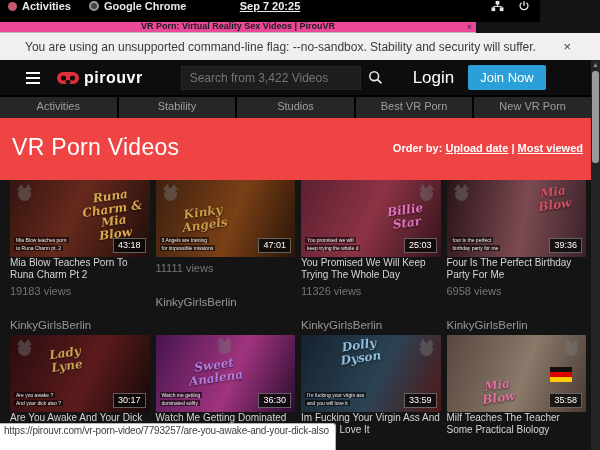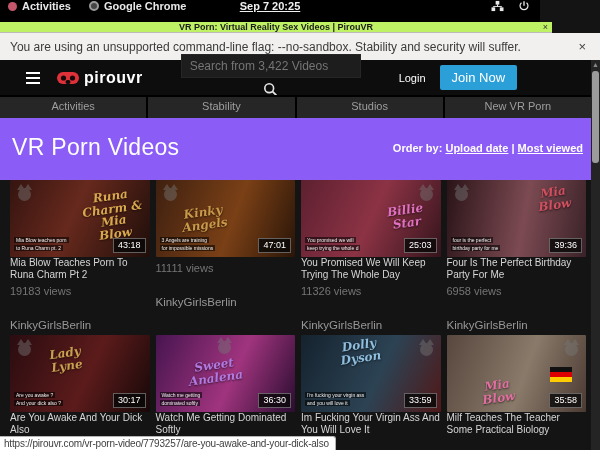--- a/index.html
+++ b/index.html
@@ -10,52 +10,52 @@
   .gnome-bar { position:absolute; top:0; left:0; width:540px; height:22px; background:#000; color:#eee;
     display:flex; align-items:flex-start; font-size:11px; }
   .gnome-left { display:flex; align-items:center; gap:18px; padding-left:8px; }
   .gnome-item { display:flex; align-items:center; gap:5px; font-weight:bold; color:#e8e8e8; }
   .act-dot { width:9px; height:9px; border-radius:50%; background:#c4576b; display:inline-block; }
   .chrome-dot { width:10px; height:10px; border-radius:50%; border:2px solid #9a9a9a; background:#444; display:inline-block; }
   .gnome-clock { position:absolute; left:0; right:0; text-align:center; font-weight:bold; color:#f0f0f0;text-decoration:underline; }
   .gnome-right { margin-left:auto; display:flex; align-items:center; gap:14px; padding-right:10px; z-index:2; }
 
   
-  .tab-bar { position:absolute; top:22px; left:0; width:552px; height:11px; background:#bef264;
-    border-bottom:1px solid #bdbbb8; display:flex; align-items:center; }
+  .tab-bar { position:absolute; top:22px; left:0; width:476px; height:11px; background:#ec4899;
+    border-bottom:1px solid #bdbbb8; display:flex; align-items:flex-end; }
   .tab-title { flex:1; text-align:center; font-size:9px; font-weight:bold; color:#1c1c1c; line-height:11px; }
   .tab-close { position:absolute; right:4px; font-size:9px; color:#333; cursor:default; }
 
   
   .warning-bar { position:absolute; top:33px; left:0; width:600px; height:27px; background:#f2f0ee;
-    display:flex; align-items:center; font-size:12px; color:#3b3b3b; padding:0 10px; }
+    display:flex; align-items:center; font-size:12px; color:#3b3b3b; padding:0 25px; }
   .warn-close { margin-left:auto; color:#444; font-size:13px; padding-right:4px; }
 
   
   .site-header { position:absolute; top:60px; left:0; width:600px; height:35px; background:#0d0d0d;
     display:flex; align-items:center; }
   .burger { display:inline-block; margin-left:26px; cursor:pointer; }
   .burger div { width:14px; height:2px; background:#fff; margin:3px 0; }
   .brand { display:flex; align-items:center; gap:4px; margin-left:16px; }
   .brand-name { color:#fff; font-size:16px; font-weight:bold; letter-spacing:.5px;text-align:right; }
-  .search-wrap { display:flex; align-items:center; margin-left:38px;flex-direction:column; }
+  .search-wrap { display:flex; align-items:center; margin-left:38px; }
   .search-input { width:180px; height:24px; background:#1d1d1d; border:1px solid #262626; color:#8a8a8a;
     font-size:12px; padding:0 8px; font-family:"Liberation Sans",sans-serif; outline:none; }
   .search-btn { width:30px; height:24px; background:#0d0d0d; border:none; display:flex; align-items:center; justify-content:center; cursor:pointer; }
-  .login { color:#fff; font-size:11px; margin-left:38px; cursor:pointer;text-align:center; }
+  .login { color:#fff; font-size:17px; margin-left:22px; cursor:pointer;text-align:center; }
   .join-btn { margin-left:14px; background:#2b9fd8; color:#fff; font-size:13px; border:none; padding:5px 12px;
     border-radius:2px; cursor:pointer; font-family:"Liberation Sans",sans-serif; }
 
   
   .nav-bar { position:absolute; top:95px; left:0; width:591px; height:23px; background:#000;
     display:flex; gap:2px; padding-top:2px; }
   .nav-item { flex:1; background:#262626; color:#9e9e9e; font-size:11px; text-align:center; line-height:19px; cursor:pointer; }
 
   
-  .page-head { position:absolute; top:118px; left:0; width:591px; height:62px; background:#8b5cf6; }
+  .page-head { position:absolute; top:118px; left:0; width:591px; height:62px; background:#ef4444; }
   .page-title { position:absolute; left:12px; top:16px; color:#fff; font-size:23px; font-weight:400; letter-spacing:.3px; }
   .order-by { position:absolute; right:8px; top:24px; color:#fff; font-size:11px; font-weight:bold; }
   .order-by a { color:#fff; text-decoration:underline; cursor:pointer; }
 
   
   .grid { position:absolute; left:10px; top:180px; width:576px; display:grid;
     grid-template-columns:repeat(4,1fr); column-gap:6px; row-gap:4px; }
   .card { width:100%; }
   .thumb { position:relative; height:77px; overflow:hidden; border-radius:1px; }
   .duration { position:absolute; right:4px; bottom:4px; background:rgba(8,8,8,.8); border:1px solid rgba(255,255,255,.35);
@@ -88,21 +88,21 @@
   .o3 { color:#e070c0; right:10px; top:24px; width:50px; text-align:center; }
   .o4 { color:#d05060; right:6px; top:6px; width:52px; text-align:center; }
   .o5 { color:#c9a050; left:34px; top:12px; width:44px; text-align:center; }
   .o6 { color:#b07ae0; left:28px; top:24px; width:62px; text-align:center; }
   .o7 { color:#8fbede; left:30px; top:4px; width:58px; text-align:center; }
   .o8 { color:#e070a0; left:22px; bottom:8px; width:58px; text-align:center; }
   .w-tl { left:8px; top:8px; } .w-tr { right:8px; top:8px; } .w-tc { left:50%; top:6px; margin-left:-7px; }
 
   
   .status-bubble { position:absolute; left:0; bottom:0; background:#fff; border:1px solid #b5b5b5; border-left:none; border-bottom:none;
-    border-top-right-radius:3px; color:#3f3f3f; font-size:10px; letter-spacing:-.2px; padding:1px 6px 1px 4px; z-index:5; }
+    border-top-right-radius:3px; color:#3f3f3f; font-size:10px; letter-spacing:-.2px; padding:1px 6px 14px 4px; z-index:5; }
 
   
   .scrollbar { position:absolute; right:0; top:60px; bottom:0; width:9px; background:#242424; z-index:4; }
   .scroll-arrow { color:#888; font-size:7px; text-align:center; line-height:10px; }
   .scroll-thumb { position:absolute; top:11px; left:1px; width:7px; height:92px; background:#9b9b9b; border-radius:3px; }
 </style>
 </head>
 <body>
 
 <div class="gnome-bar">
@@ -166,20 +166,21 @@
     </button>
   </div>
   <span class="login">Login</span>
   <button class="join-btn">Join Now</button>
 </div>
 
 <div class="nav-bar">
   <div class="nav-item">Activities</div>
   <div class="nav-item">Stability</div>
   <div class="nav-item">Studios</div>
+  <div class="nav-item">Best VR Porn</div>
   <div class="nav-item">New VR Porn</div>
 </div>
 
 <div class="page-head">
   <div class="page-title">VR Porn Videos</div>
   <div class="order-by">
     <span>Order by:</span>
     <a>Upload date</a>
     <span>|</span>
     <a>Most viewed</a>

